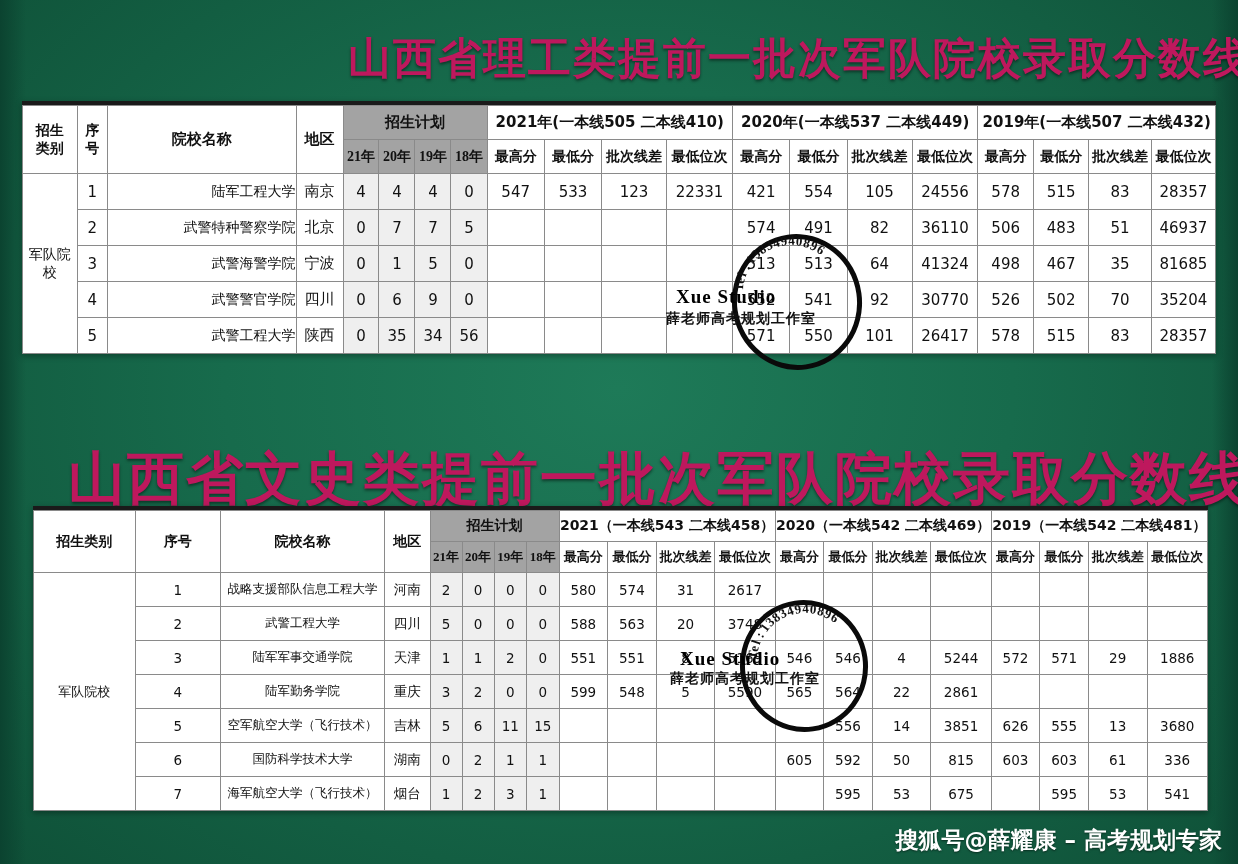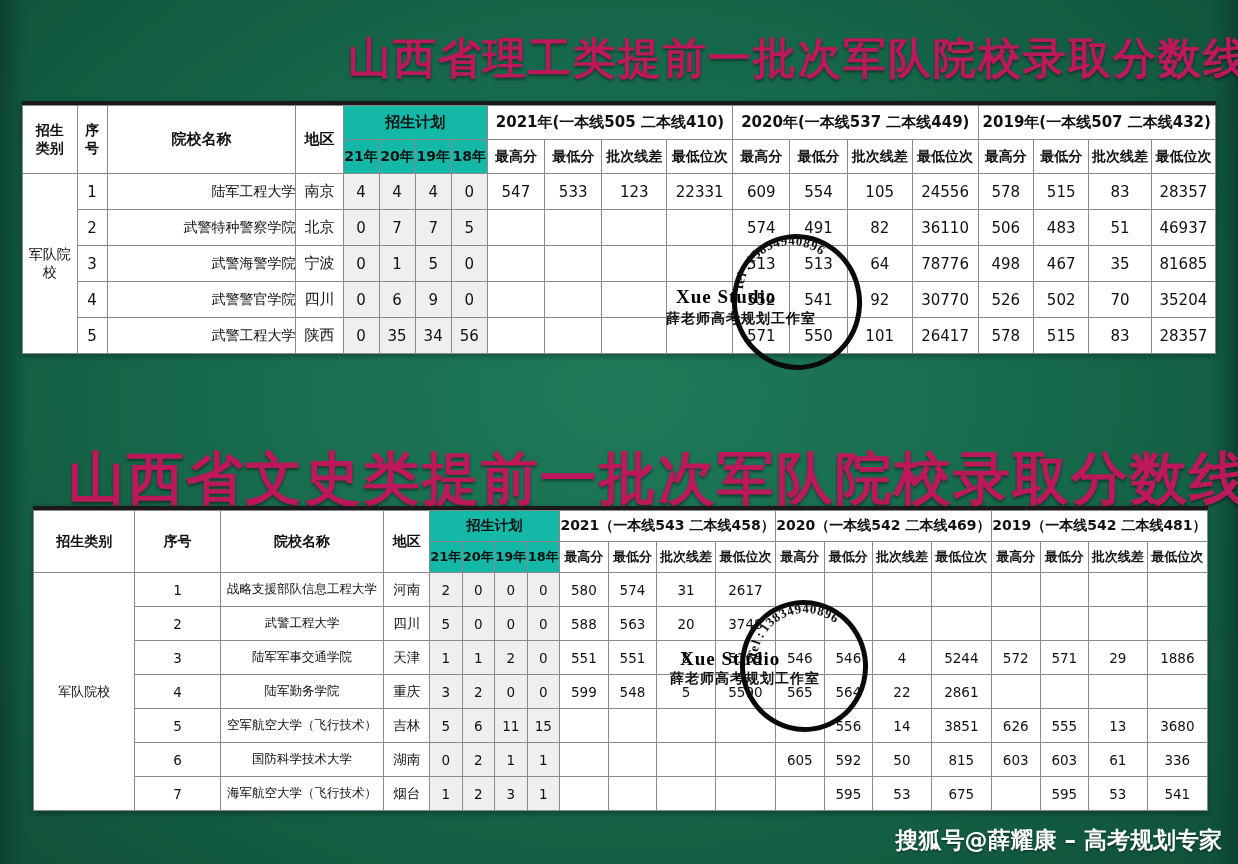--- a/index.html
+++ b/index.html
@@ -35,21 +35,21 @@
   table{border-collapse:collapse;width:100%;background:#fff;
         font-family:"DejaVu Sans","Liberation Sans",sans-serif;}
   table td,table th{
     border:1px solid #8a8a8a;
     text-align:center;vertical-align:middle;
     color:#111;
     padding:0;
   }
   thead th{font-weight:bold;background:#ffffff;}
   .plan-col{background:#efefef;}
-  thead th.plan-col{background:#14b8a6;}
+  thead th.plan-col{background:#a3a3a3;font-family:Liberation Serif, serif;}
 
   
   #table1{font-size:13.5px;}
   #table1 thead th{height:33px;font-size:14px;}
   #table1 thead tr.r1 th.big{font-size:15px;}
   #table1 tbody td{height:35px;font-size:15px;}
   #table1 tbody td.name{text-align:right;padding-left:6px;font-size:14px;}
   #table1 tbody td.cat{font-size:14px;}
 
   
@@ -161,21 +161,21 @@
           <td class="name">陆军工程大学</td>
           <td>南京</td>
           <td class="plan-col">4</td>
           <td class="plan-col">4</td>
           <td class="plan-col">4</td>
           <td class="plan-col">0</td>
           <td>547</td>
           <td>533</td>
           <td>123</td>
           <td>22331</td>
-          <td>609</td>
+          <td>421</td>
           <td>554</td>
           <td>105</td>
           <td>24556</td>
           <td>578</td>
           <td>515</td>
           <td>83</td>
           <td>28357</td>
         </tr>
         <tr>
           <td>2</td>
@@ -206,21 +206,21 @@
           <td class="plan-col">1</td>
           <td class="plan-col">5</td>
           <td class="plan-col">0</td>
           <td></td>
           <td></td>
           <td></td>
           <td></td>
           <td>513</td>
           <td>513</td>
           <td>64</td>
-          <td>78776</td>
+          <td>41324</td>
           <td>498</td>
           <td>467</td>
           <td>35</td>
           <td>81685</td>
         </tr>
         <tr>
           <td>4</td>
           <td class="name">武警警官学院</td>
           <td>四川</td>
           <td class="plan-col">0</td>

